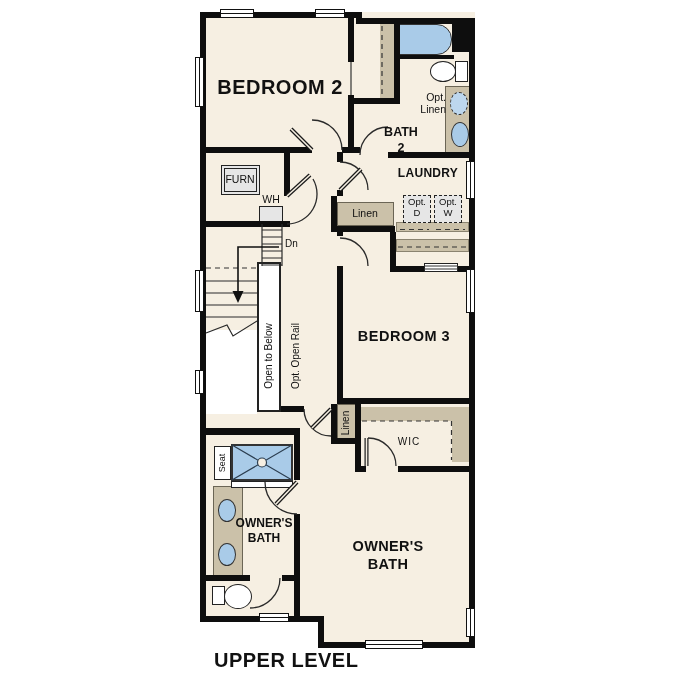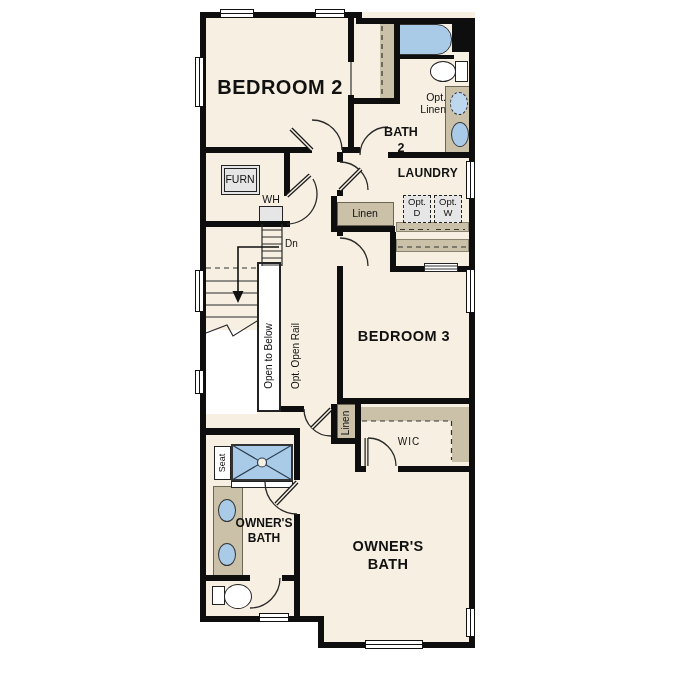--- a/index.html
+++ b/index.html
@@ -195,14 +195,15 @@
   <div class="lbl rot" style="left:269px;top:356px;font-size:10px;">Open to Below</div>
   <div class="lbl rot" style="left:296px;top:356px;font-size:10px;">Opt. Open Rail</div>
   <div class="lbl b cx" style="left:404px;top:329px;font-size:14.5px;letter-spacing:.5px;">BEDROOM 3</div>
   <div class="lbl rot" style="left:346px;top:423px;font-size:10px;">Linen</div>
   <div class="lbl cx" style="left:409px;top:437px;font-size:10px;letter-spacing:1px;">WIC</div>
   <div class="lbl rot" style="left:222px;top:463px;font-size:9px;">Seat</div>
   <div class="lbl b cx" style="left:264px;top:517px;font-size:12px;">OWNER'S</div>
   <div class="lbl b cx" style="left:264px;top:532px;font-size:12px;">BATH</div>
   <div class="lbl b cx" style="left:388px;top:539px;font-size:14.5px;letter-spacing:.3px;">OWNER'S</div>
   <div class="lbl b cx" style="left:388px;top:557px;font-size:14.5px;letter-spacing:.3px;">BATH</div>
+  <div class="lbl b" style="left:214px;top:650px;font-size:20px;letter-spacing:.5px;">UPPER LEVEL</div>
 
 </div>
 
 </body></html>

